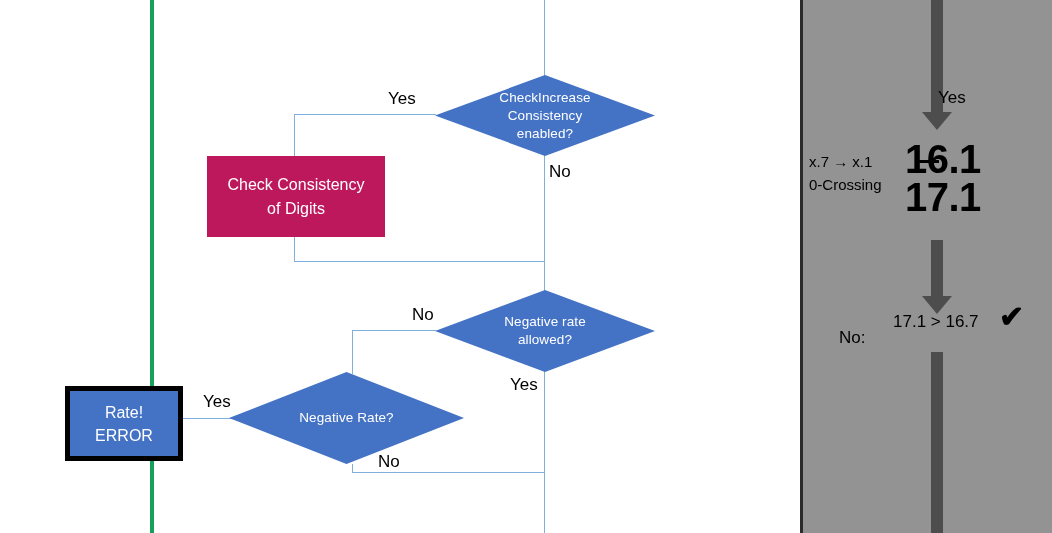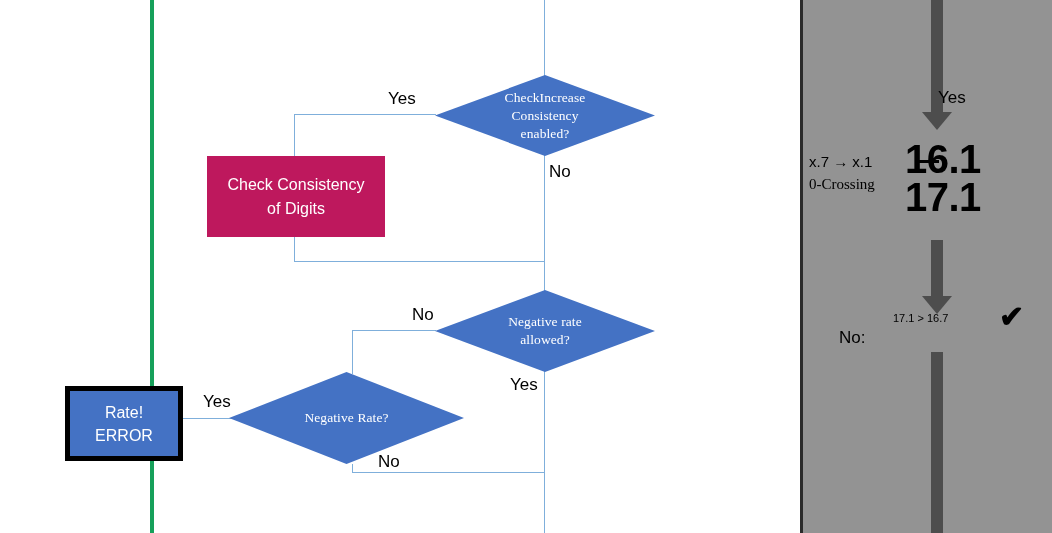--- a/index.html
+++ b/index.html
@@ -16,21 +16,21 @@
   .flow-pane{position:absolute;left:0;top:0;width:800px;height:533px;background:#fff;}
 
   .green-rail{position:absolute;left:150px;top:0;width:4px;height:533px;background:#16A05A;}
 
   .conn{position:absolute;background:#7FAFDB;}
   .conn.h{height:1px;}
   .conn.v{width:1px;}
 
   .main-rail{position:absolute;left:544px;width:1px;background:#7FAFDB;}
 
-  .diamond{position:absolute;font-family:Liberation Serif, serif;}
+  .diamond{position:absolute;}
   .diamond svg{display:block;}
   .diamond .dlabel{
     position:absolute;left:0;top:0;width:100%;height:100%;
     display:flex;flex-direction:column;align-items:center;justify-content:center;
     color:#ffffff;font-size:13.5px;line-height:18px;text-align:center;
     letter-spacing:.1px;
   }
 
   .proc-box{
     position:absolute;background:#be185d;
@@ -62,30 +62,30 @@
     border-left:15px solid transparent;border-right:15px solid transparent;
     border-top:18px solid #4d4d4d;
   }
   .bar{position:absolute;background:#4d4d4d;width:12px;}
 
   .g-label{position:absolute;color:#000;white-space:nowrap;}
   .yes-top{left:135px;top:88px;font-size:17px;}
 
   .row-values{position:absolute;left:0;top:150px;width:252px;height:84px;}
   .vleft{position:absolute;left:6px;top:0px;font-size:15px;line-height:23px;color:#000;}
-  .vleft .l2{display:block;font-family:Liberation Serif, serif;}
+  .vleft .l2{display:block;}
   .vbig{position:absolute;left:102px;top:-10px;font-size:40px;line-height:38px;font-weight:700;color:#000;letter-spacing:-.5px;}
   .vbig .strike{position:relative;display:inline-block;}
   .vbig .strike::after{
     content:"";position:absolute;left:14px;right:42px;top:52%;height:3px;background:#000;
   }
 
   .row-no{position:absolute;left:0;top:312px;width:252px;height:30px;}
   .row-no .no-lab{position:absolute;left:36px;top:16px;font-size:17px;}
-  .row-no .cmp{position:absolute;left:90px;top:0;font-size:11px;}
+  .row-no .cmp{position:absolute;left:90px;top:0;font-size:17px;}
   .row-no .tick{position:absolute;left:196px;top:-10px;font-size:30px;line-height:30px;font-weight:700;}
 </style>
 </head>
 <body>
 
 <div id="root">
 
   <div class="flow-pane">
 
     <div class="green-rail"></div>

